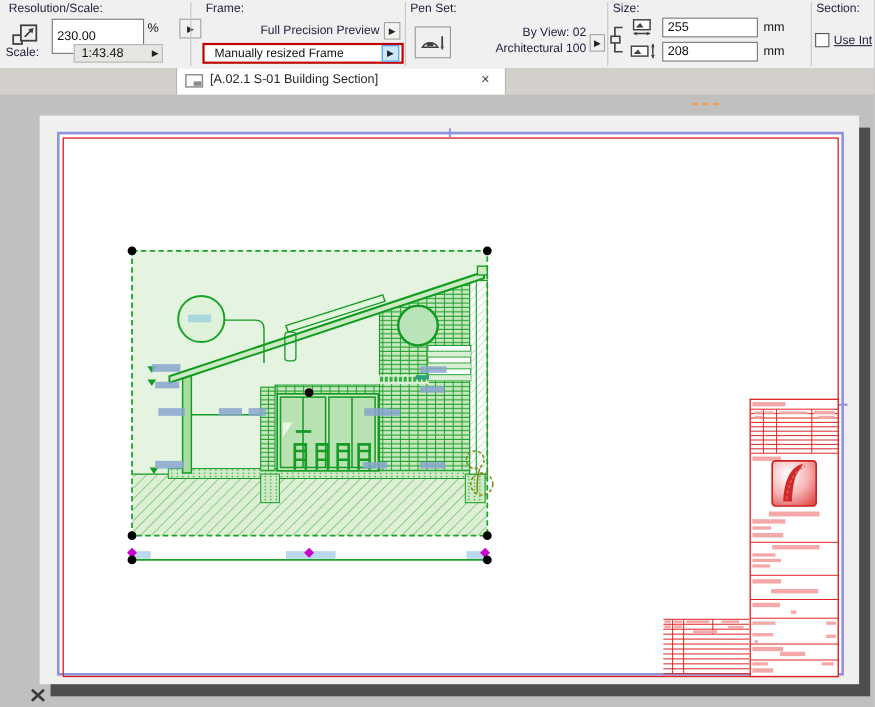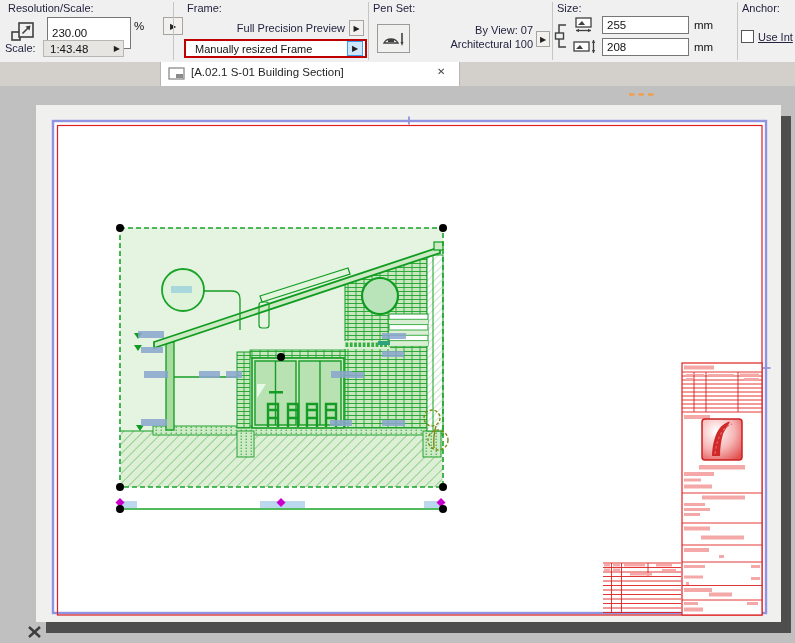--- a/index.html
+++ b/index.html
@@ -7,21 +7,21 @@
        font-family:"Liberation Sans",sans-serif;background:#c0c0c0;padding-left:14px;}
   .abs{position:absolute;}
   
   #toolbar{left:0;top:0;width:795px;height:62px;background:#f0f0f0;}
   .tb-label{font-size:11px;color:#23233f;white-space:nowrap;}
   .tb-value{font-size:11.5px;color:#111;white-space:nowrap;}
   .tb-divider{width:1px;background:#c7c5c1;top:2px;height:58px;}
   .tb-input{background:#fff;border:1px solid #767676;font-size:11.5px;color:#111;
             display:flex;align-items:center;padding:0 4px;box-sizing:border-box;}
   .tb-field-ro{background:#e7e5e1;border:1px solid #b8b6b2;font-size:11.5px;color:#111;
-            display:flex;align-items:center;padding:0 6px;box-sizing:border-box;}
+            display:flex;align-items:center;padding:0 6px;box-sizing:border-box;margin-left:24px;}
   .spin-btn{background:#f2f1ef;border:1px solid #a6a4a0;display:flex;align-items:center;
             justify-content:center;font-size:8px;color:#222;box-sizing:border-box;cursor:default;}
   .icon-btn{background:#f0f0ef;border:1px solid #9a9a9a;display:flex;align-items:center;
             justify-content:center;box-sizing:border-box;}
   #frame-resize-box{border:2px solid #c00000;background:#fff;display:flex;align-items:center;
             box-sizing:border-box;}
   #frame-resize-box .txt{font-size:11px;color:#111;padding-left:9px;flex:1;white-space:nowrap;}
   #frame-resize-arrow{width:14px;height:13px;margin-right:2px;border:1px solid #3da0e8;
             background:#cfe7fb;display:flex;align-items:center;justify-content:center;
             font-size:8px;color:#222;}
@@ -84,21 +84,21 @@
     <div class="abs tb-label" style="left:373px;top:2px;">Pen Set:</div>
     <div class="abs icon-btn" style="left:377px;top:24px;width:33px;height:29px;">
       <svg width="26" height="18">
         <path d="M3,13 A8,8 0 0 1 17,13 Z" fill="none" stroke="#404040" stroke-width="1.4"></path>
         <rect x="7" y="9" width="6" height="3" fill="#404040"></rect>
         <line x1="21" y1="3" x2="21" y2="12" stroke="#404040" stroke-width="1.6"></line>
         <polygon points="19.5,12 22.5,12 21,16" fill="#404040"></polygon>
       </svg>
     </div>
     <div class="abs right-text" style="left:415px;top:23px;width:118px;">
-      <div>By View: 07</div>
+      <div>By View: 02</div>
       <div>Architectural 100</div>
     </div>
     <div class="abs spin-btn" style="left:536px;top:31px;width:14px;height:16px;">
       <span>▶</span>
     </div>
 
     <div class="abs tb-divider" style="left:552px;"></div>
 
     <div class="abs tb-label" style="left:557px;top:2px;">Size:</div>
     <div class="abs" style="left:554px;top:21px;">
@@ -130,21 +130,21 @@
         <polygon points="21.5,14 19.8,11 23.2,11" fill="#404040"></polygon>
       </svg>
     </div>
     <div class="abs tb-input" style="left:602px;top:38px;width:87px;height:18px;">
       <span>208</span>
     </div>
     <div class="abs tb-value" style="left:694px;top:41px;">mm</div>
 
     <div class="abs tb-divider" style="left:737px;"></div>
 
-    <div class="abs tb-label" style="left:742px;top:2px;">Anchor:</div>
+    <div class="abs tb-label" style="left:742px;top:2px;">Section:</div>
     <div class="abs checkbox" style="left:741px;top:30px;"></div>
     <div class="abs tb-label" style="left:758px;top:31px;text-decoration:underline;">Use Int</div>
   </div>
 
   <div id="tabstrip" class="abs">
     <div id="active-tab" class="abs">
       <div class="abs" style="left:7px;top:5px;">
         <svg width="18" height="14">
           <rect x="1" y="1" width="15" height="11" fill="#fff" stroke="#8a8a8a" stroke-width="1.3"></rect>
           <rect x="8" y="7" width="7" height="4" fill="#8a8a8a"></rect>

